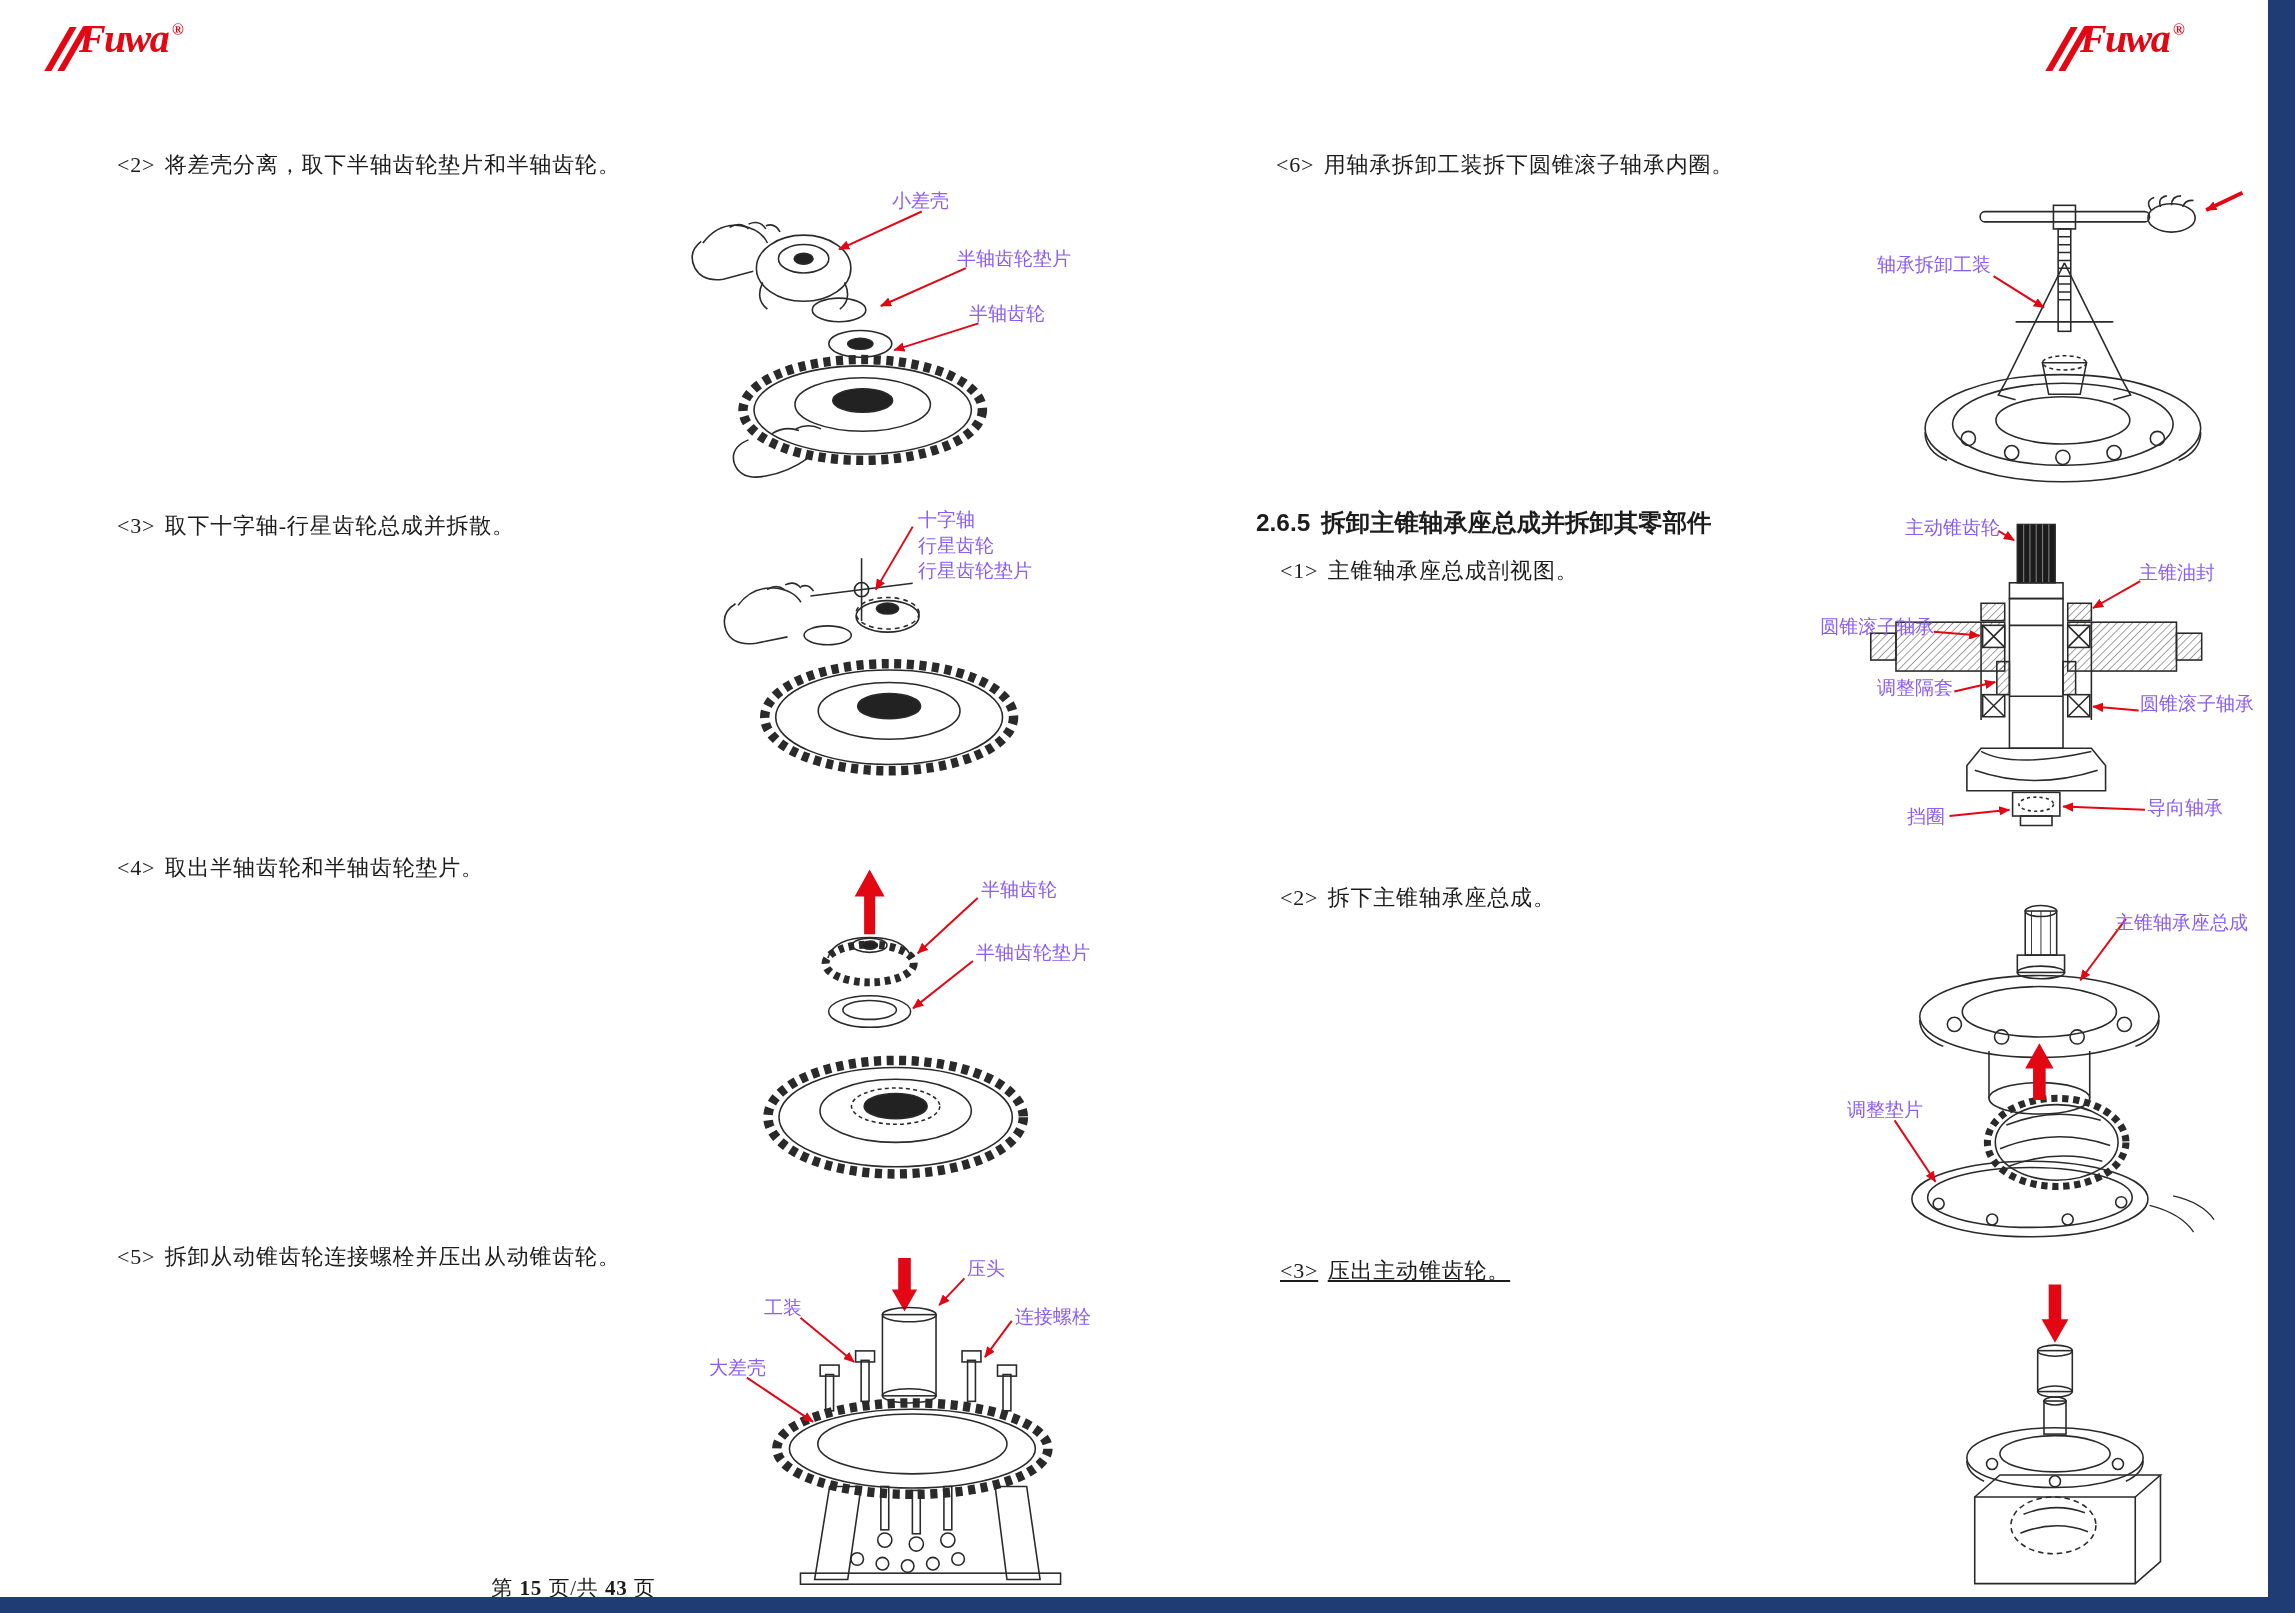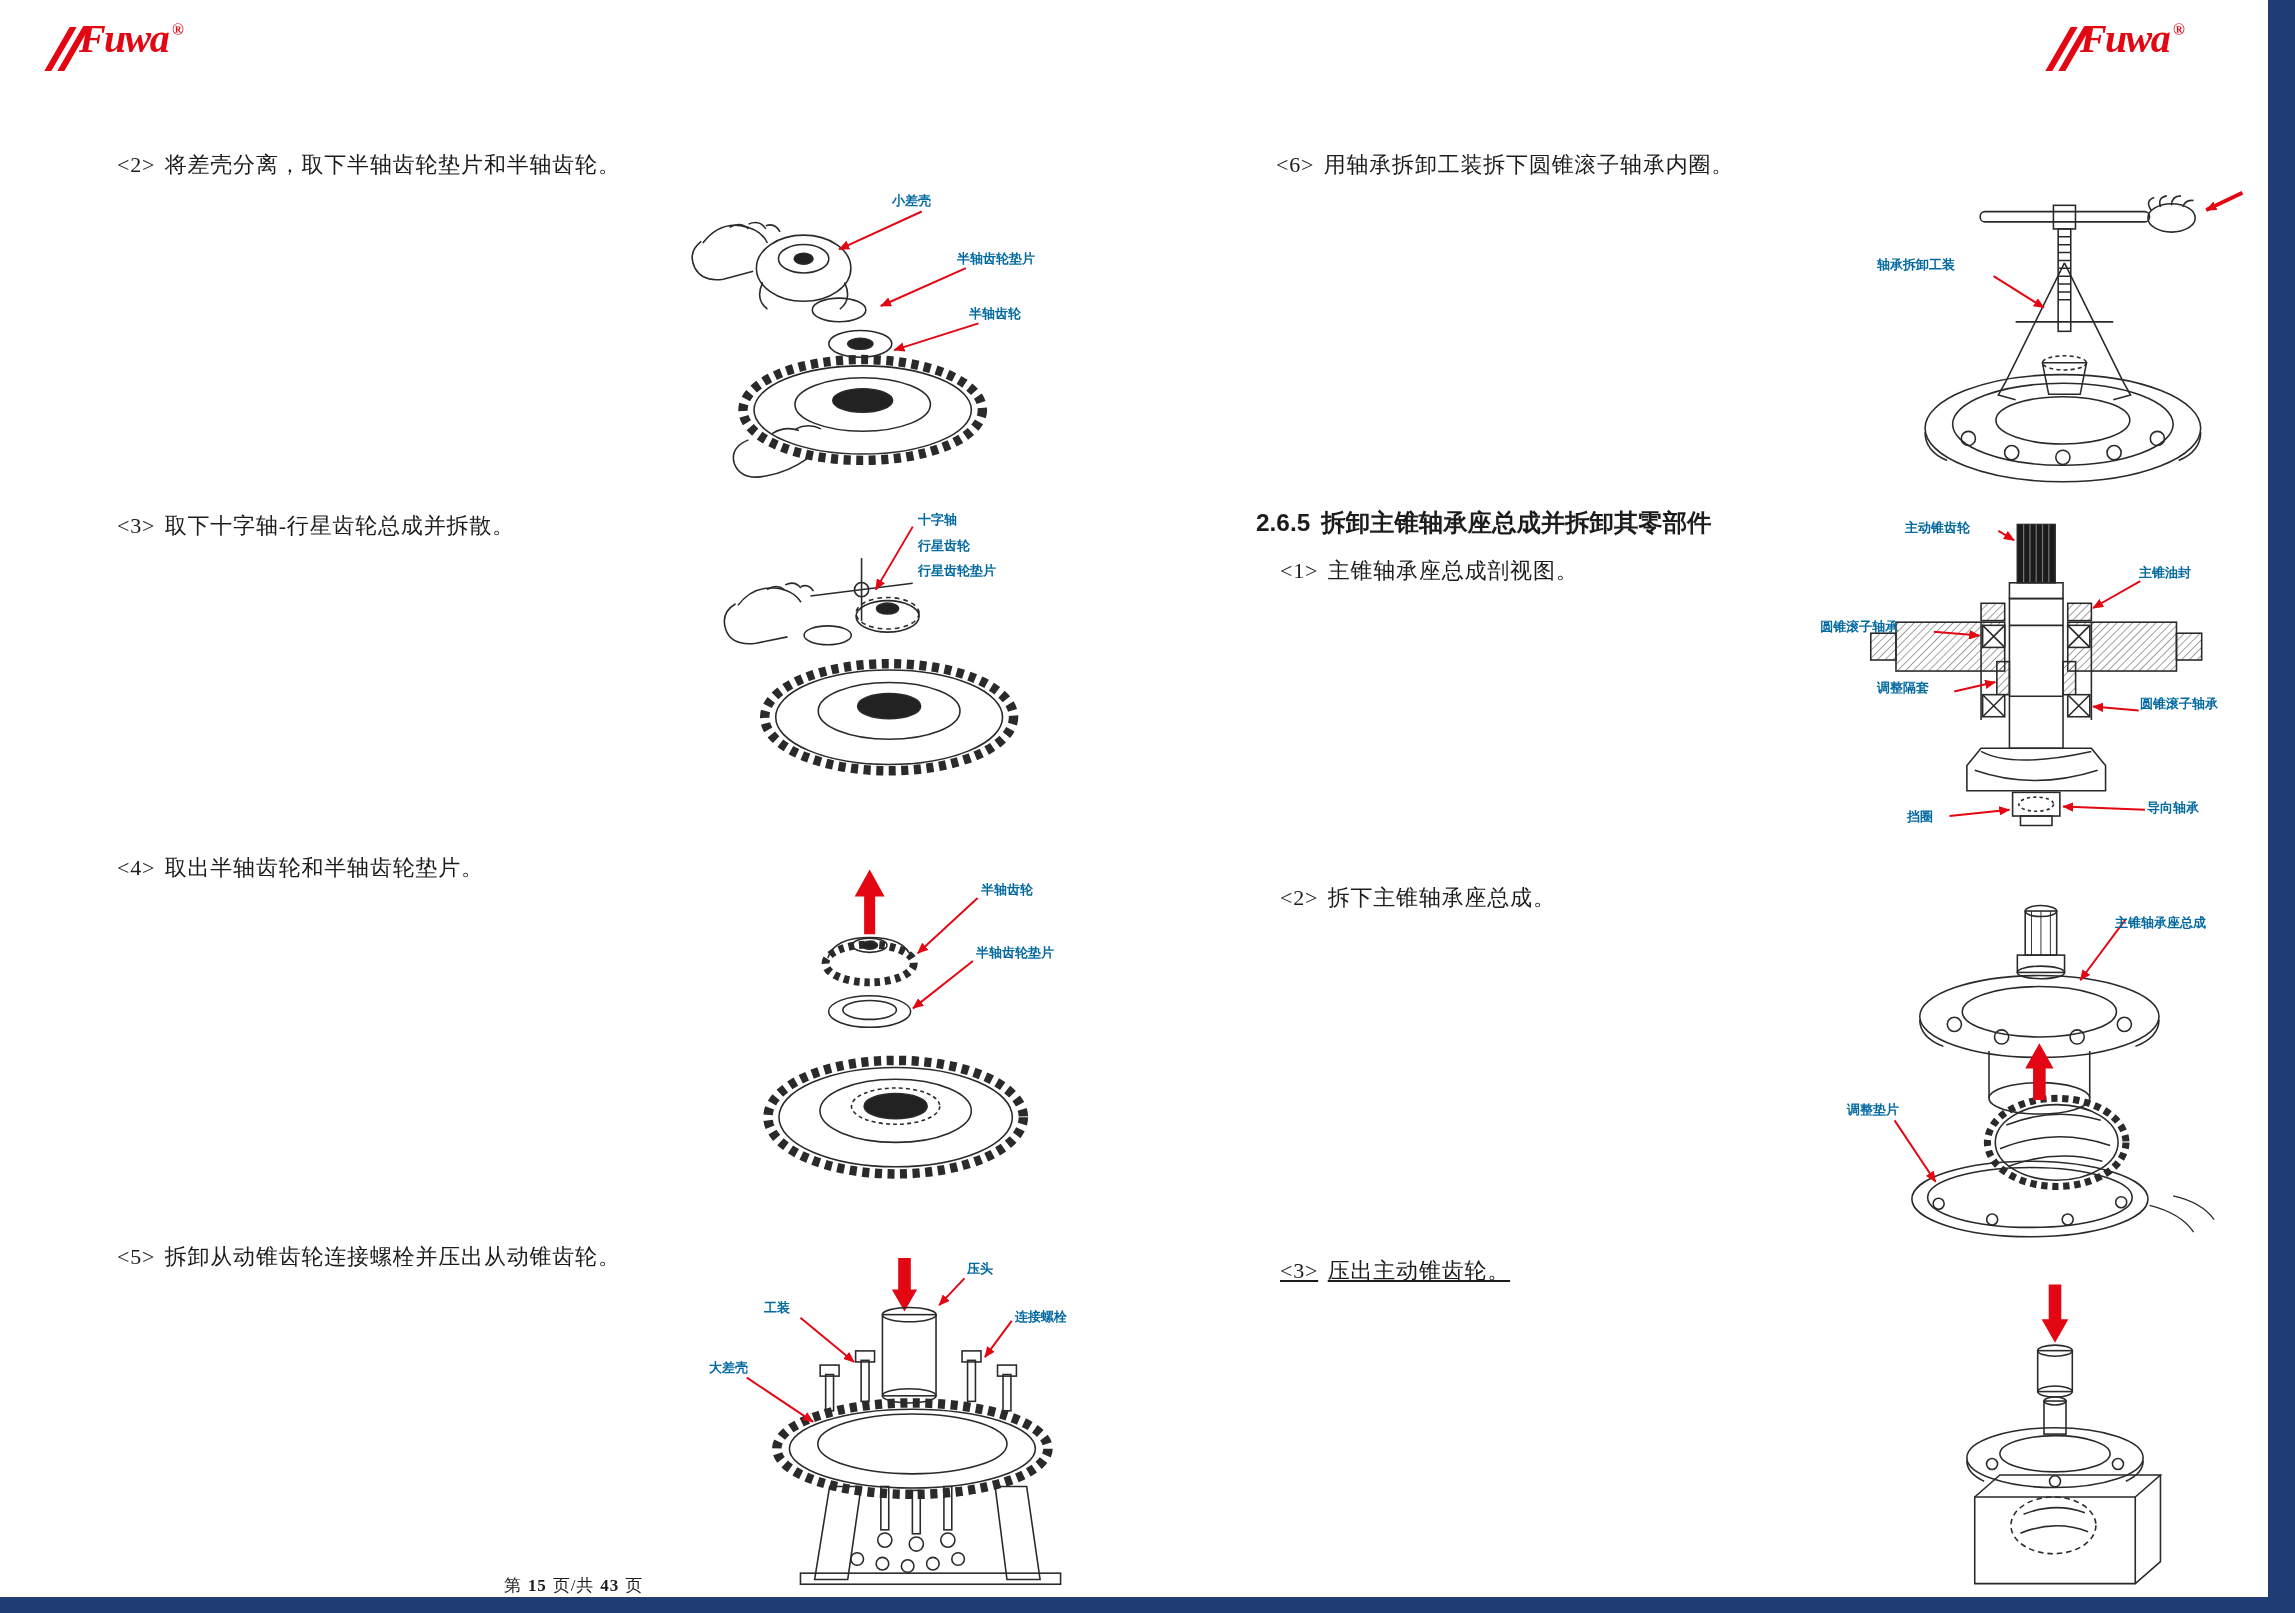--- a/index.html
+++ b/index.html
@@ -25,25 +25,25 @@
   .step { position:absolute; font-size:22px; letter-spacing:0.8px; white-space:nowrap; }
   .step .num { margin-right:9.5px; }
 
   .sec-head { position:absolute; font-size:24.4px; white-space:nowrap; font-family:"Liberation Sans", sans-serif; }
   .sec-head .snum { font-weight:bold; margin-right:11px; }
   .sec-head .stitle { font-weight:bold; }
 
   
   .figure { position:absolute; }
   .figure > svg { position:absolute; inset:0; width:100%; height:100%; overflow:visible; }
-  .lbl { position:absolute; font-family:"Liberation Sans", sans-serif; font-weight:bold;
-         font-size:13px; line-height:21px; color:#0369a1; white-space:nowrap; }
+  .lbl { position:absolute; font-family:"Liberation Sans", sans-serif; font-weight:normal;
+         font-size:19px; line-height:21px; color:#8b5cf6; white-space:nowrap; }
 
   
-  .footer { position:absolute; top:1574px; width:1147px; text-align:center; font-size:17px; letter-spacing:0.8px; }
+  .footer { position:absolute; top:1574px; width:1147px; text-align:center; font-size:21px; letter-spacing:0.8px; }
   .footer b { font-weight:bold; margin:0 6.3px; }
 
   
   .bar-right  { position:absolute; top:0; right:0; width:27px; height:1613px; background:#1f3d74; }
   .bar-bottom { position:absolute; left:0; bottom:0; width:2295px; height:15.8px; background:#1f3d74; }
 </style>
 </head>
 <body>
 
 <div class="sheet">

